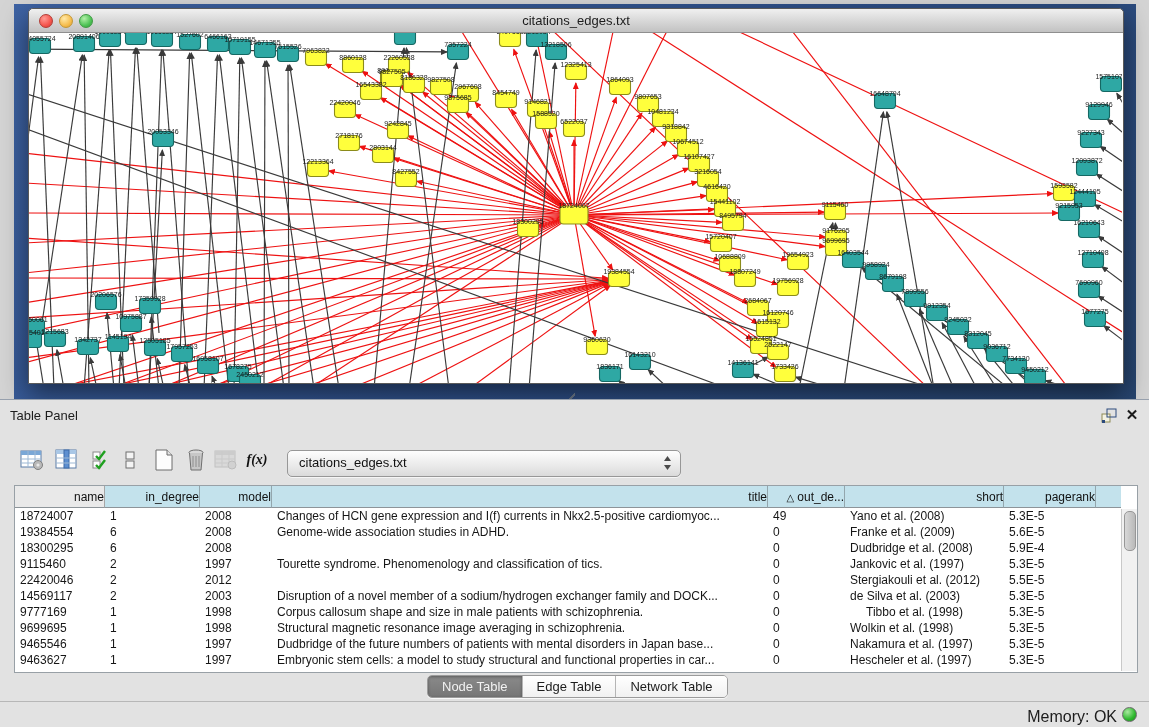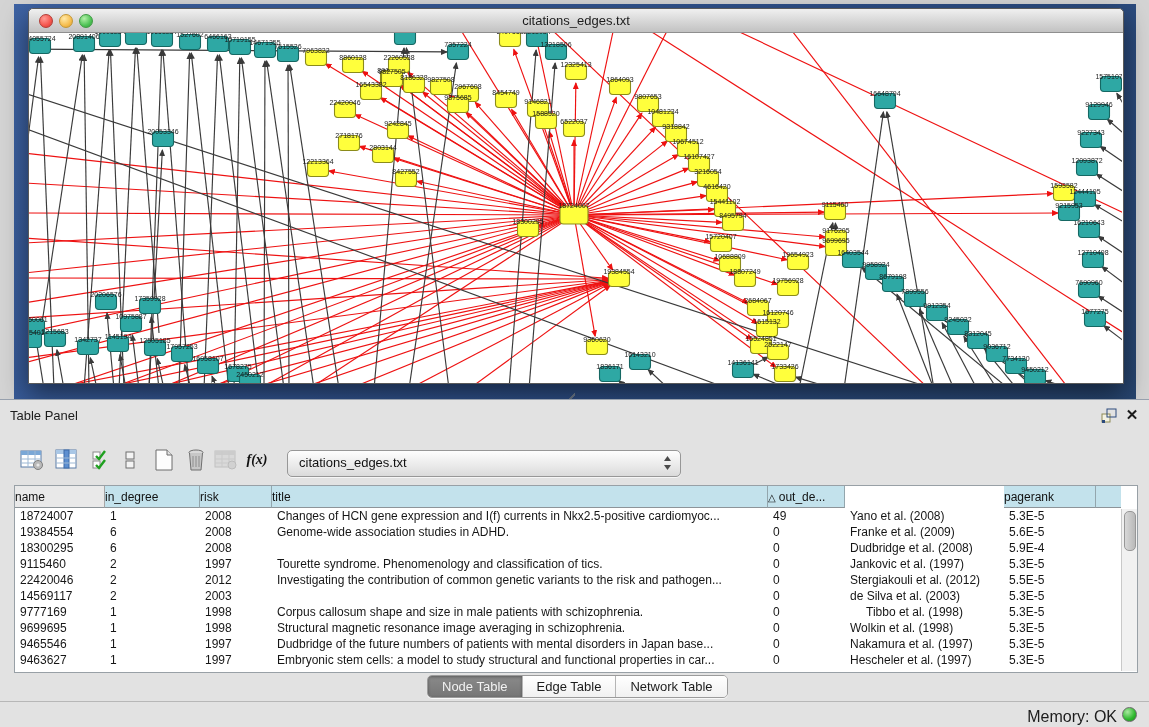--- a/index.html
+++ b/index.html
@@ -31,21 +31,21 @@
   #tp-close{left:1124px;top:6px;width:16px;height:18px;font-size:15px;font-weight:bold;color:#1a1a1a;line-height:18px;text-align:center;}
   .toolbtn{top:45px;width:28px;height:30px;display:flex;align-items:center;justify-content:center;}
   #fx-label{font-size:14px;font-style:italic;font-weight:bold;color:#111;font-family:"Liberation Serif",serif;}
   #combo{left:287px;top:50px;width:392px;height:25px;border:1px solid #979797;border-radius:5px;
     background:linear-gradient(#fefefe,#e9e9e9 60%,#dadada);box-shadow:0 1px 0 rgba(255,255,255,.7);}
   #combo-value{left:11px;top:0;line-height:24px;font-size:13px;color:#111;}
   #combo-arrows{right:8px;top:4px;width:9px;height:16px;}
 
   
   #tbl{left:14px;top:85px;width:1122px;height:186px;background:#fff;border:1px solid #98a0a6;}
-  .hcell{top:0;height:22px;line-height:22px;font-size:12px;color:#111;text-align:left;
+  .hcell{top:0;height:22px;line-height:22px;font-size:12px;color:#111;text-align:right;
     background:#c3e2ec;border-right:1px solid #93a6ad;border-bottom:1px solid #8d9499;box-sizing:border-box;overflow:hidden;white-space:nowrap;}
   .hcell.gray{background:#e9e9e9;border-right:1px solid #a6a6a6;}
   .sort-tri{font-size:10px;margin-right:3px;}
   .trow{left:0;width:1105px;height:16px;}
   .tcell{top:0;height:16px;line-height:16px;font-size:12px;color:#161616;white-space:nowrap;overflow:hidden;box-sizing:border-box;padding-left:5px;}
   #vscroll{left:1106px;top:23px;width:15px;height:162px;background:#f1f1f1;border-left:1px solid #c9c9c9;}
   #vthumb{left:2px;top:2px;width:10px;height:38px;border-radius:5px;background:linear-gradient(90deg,#d8d8d8,#b9b9b9);border:1px solid #979797;}
 
   
   #seg{left:427px;top:275px;height:21px;display:flex;border:1px solid #9b9b9b;border-radius:5px;overflow:hidden;
@@ -528,23 +528,24 @@
       <svg id="combo-arrows" class="abs" width="9" height="16" viewBox="0 0 9 16">
         <path d="M4.5 1 L8 6 H1 Z" fill="#4a4a4a"></path>
         <path d="M4.5 15 L1 10 H8 Z" fill="#4a4a4a"></path>
       </svg>
     </div>
 
     <div id="tbl" class="abs">
       <div id="tbl-head" class="abs" style="left:0;top:0;width:1121px;height:22px">
           <div class="abs hcell gray" style="left:0px;width:90px"><span>name</span></div>
           <div class="abs hcell" style="left:90px;width:95px"><span>in_degree</span></div>
-          <div class="abs hcell" style="left:185px;width:72px"><span>risk</span></div>
+          <div class="abs hcell" style="left:185px;width:72px"><span>model</span></div>
           <div class="abs hcell" style="left:257px;width:496px"><span>title</span></div>
           <div class="abs hcell" style="left:753px;width:77px"><span class="sort-tri">△</span><span>out_de...</span></div>
+          <div class="abs hcell" style="left:830px;width:159px"><span>short</span></div>
           <div class="abs hcell" style="left:989px;width:92px"><span>pagerank</span></div>
           <div class="abs hcell" style="left:1081px;width:25px;border-right:none"></div>
         </div>
       <div id="tbl-body" class="abs" style="left:0;top:22px;width:1106px;height:162px;overflow:hidden">
           <div class="abs trow" style="top:0px">
             <div class="abs tcell" style="left:0px;width:90px">18724007</div>
             <div class="abs tcell" style="left:90px;width:95px">1</div>
             <div class="abs tcell" style="left:185px;width:72px">2008</div>
             <div class="abs tcell" style="left:257px;width:496px">Changes of HCN gene expression and I(f) currents in Nkx2.5-positive cardiomyoc...</div>
             <div class="abs tcell" style="left:753px;width:77px">49</div>
@@ -574,29 +575,29 @@
             <div class="abs tcell" style="left:185px;width:72px">1997</div>
             <div class="abs tcell" style="left:257px;width:496px">Tourette syndrome. Phenomenology and classification of tics.</div>
             <div class="abs tcell" style="left:753px;width:77px">0</div>
             <div class="abs tcell" style="left:830px;width:159px">Jankovic et al. (1997)</div>
             <div class="abs tcell" style="left:989px;width:92px">5.3E-5</div>
           </div>
           <div class="abs trow" style="top:64px">
             <div class="abs tcell" style="left:0px;width:90px">22420046</div>
             <div class="abs tcell" style="left:90px;width:95px">2</div>
             <div class="abs tcell" style="left:185px;width:72px">2012</div>
-            <div class="abs tcell" style="left:257px;width:496px">Investigating the contribution of common genetic variants to the risk and pathogen...</div>
             <div class="abs tcell" style="left:753px;width:77px">0</div>
             <div class="abs tcell" style="left:830px;width:159px">Stergiakouli et al. (2012)</div>
             <div class="abs tcell" style="left:989px;width:92px">5.5E-5</div>
           </div>
           <div class="abs trow" style="top:80px">
             <div class="abs tcell" style="left:0px;width:90px">14569117</div>
             <div class="abs tcell" style="left:90px;width:95px">2</div>
             <div class="abs tcell" style="left:185px;width:72px">2003</div>
+            <div class="abs tcell" style="left:257px;width:496px">Disruption of a novel member of a sodium/hydrogen exchanger family and DOCK...</div>
             <div class="abs tcell" style="left:753px;width:77px">0</div>
             <div class="abs tcell" style="left:830px;width:159px">de Silva et al. (2003)</div>
             <div class="abs tcell" style="left:989px;width:92px">5.3E-5</div>
           </div>
           <div class="abs trow" style="top:96px">
             <div class="abs tcell" style="left:0px;width:90px">9777169</div>
             <div class="abs tcell" style="left:90px;width:95px">1</div>
             <div class="abs tcell" style="left:185px;width:72px">1998</div>
             <div class="abs tcell" style="left:257px;width:496px">Corpus callosum shape and size in male patients with schizophrenia.</div>
             <div class="abs tcell" style="left:753px;width:77px">0</div>

